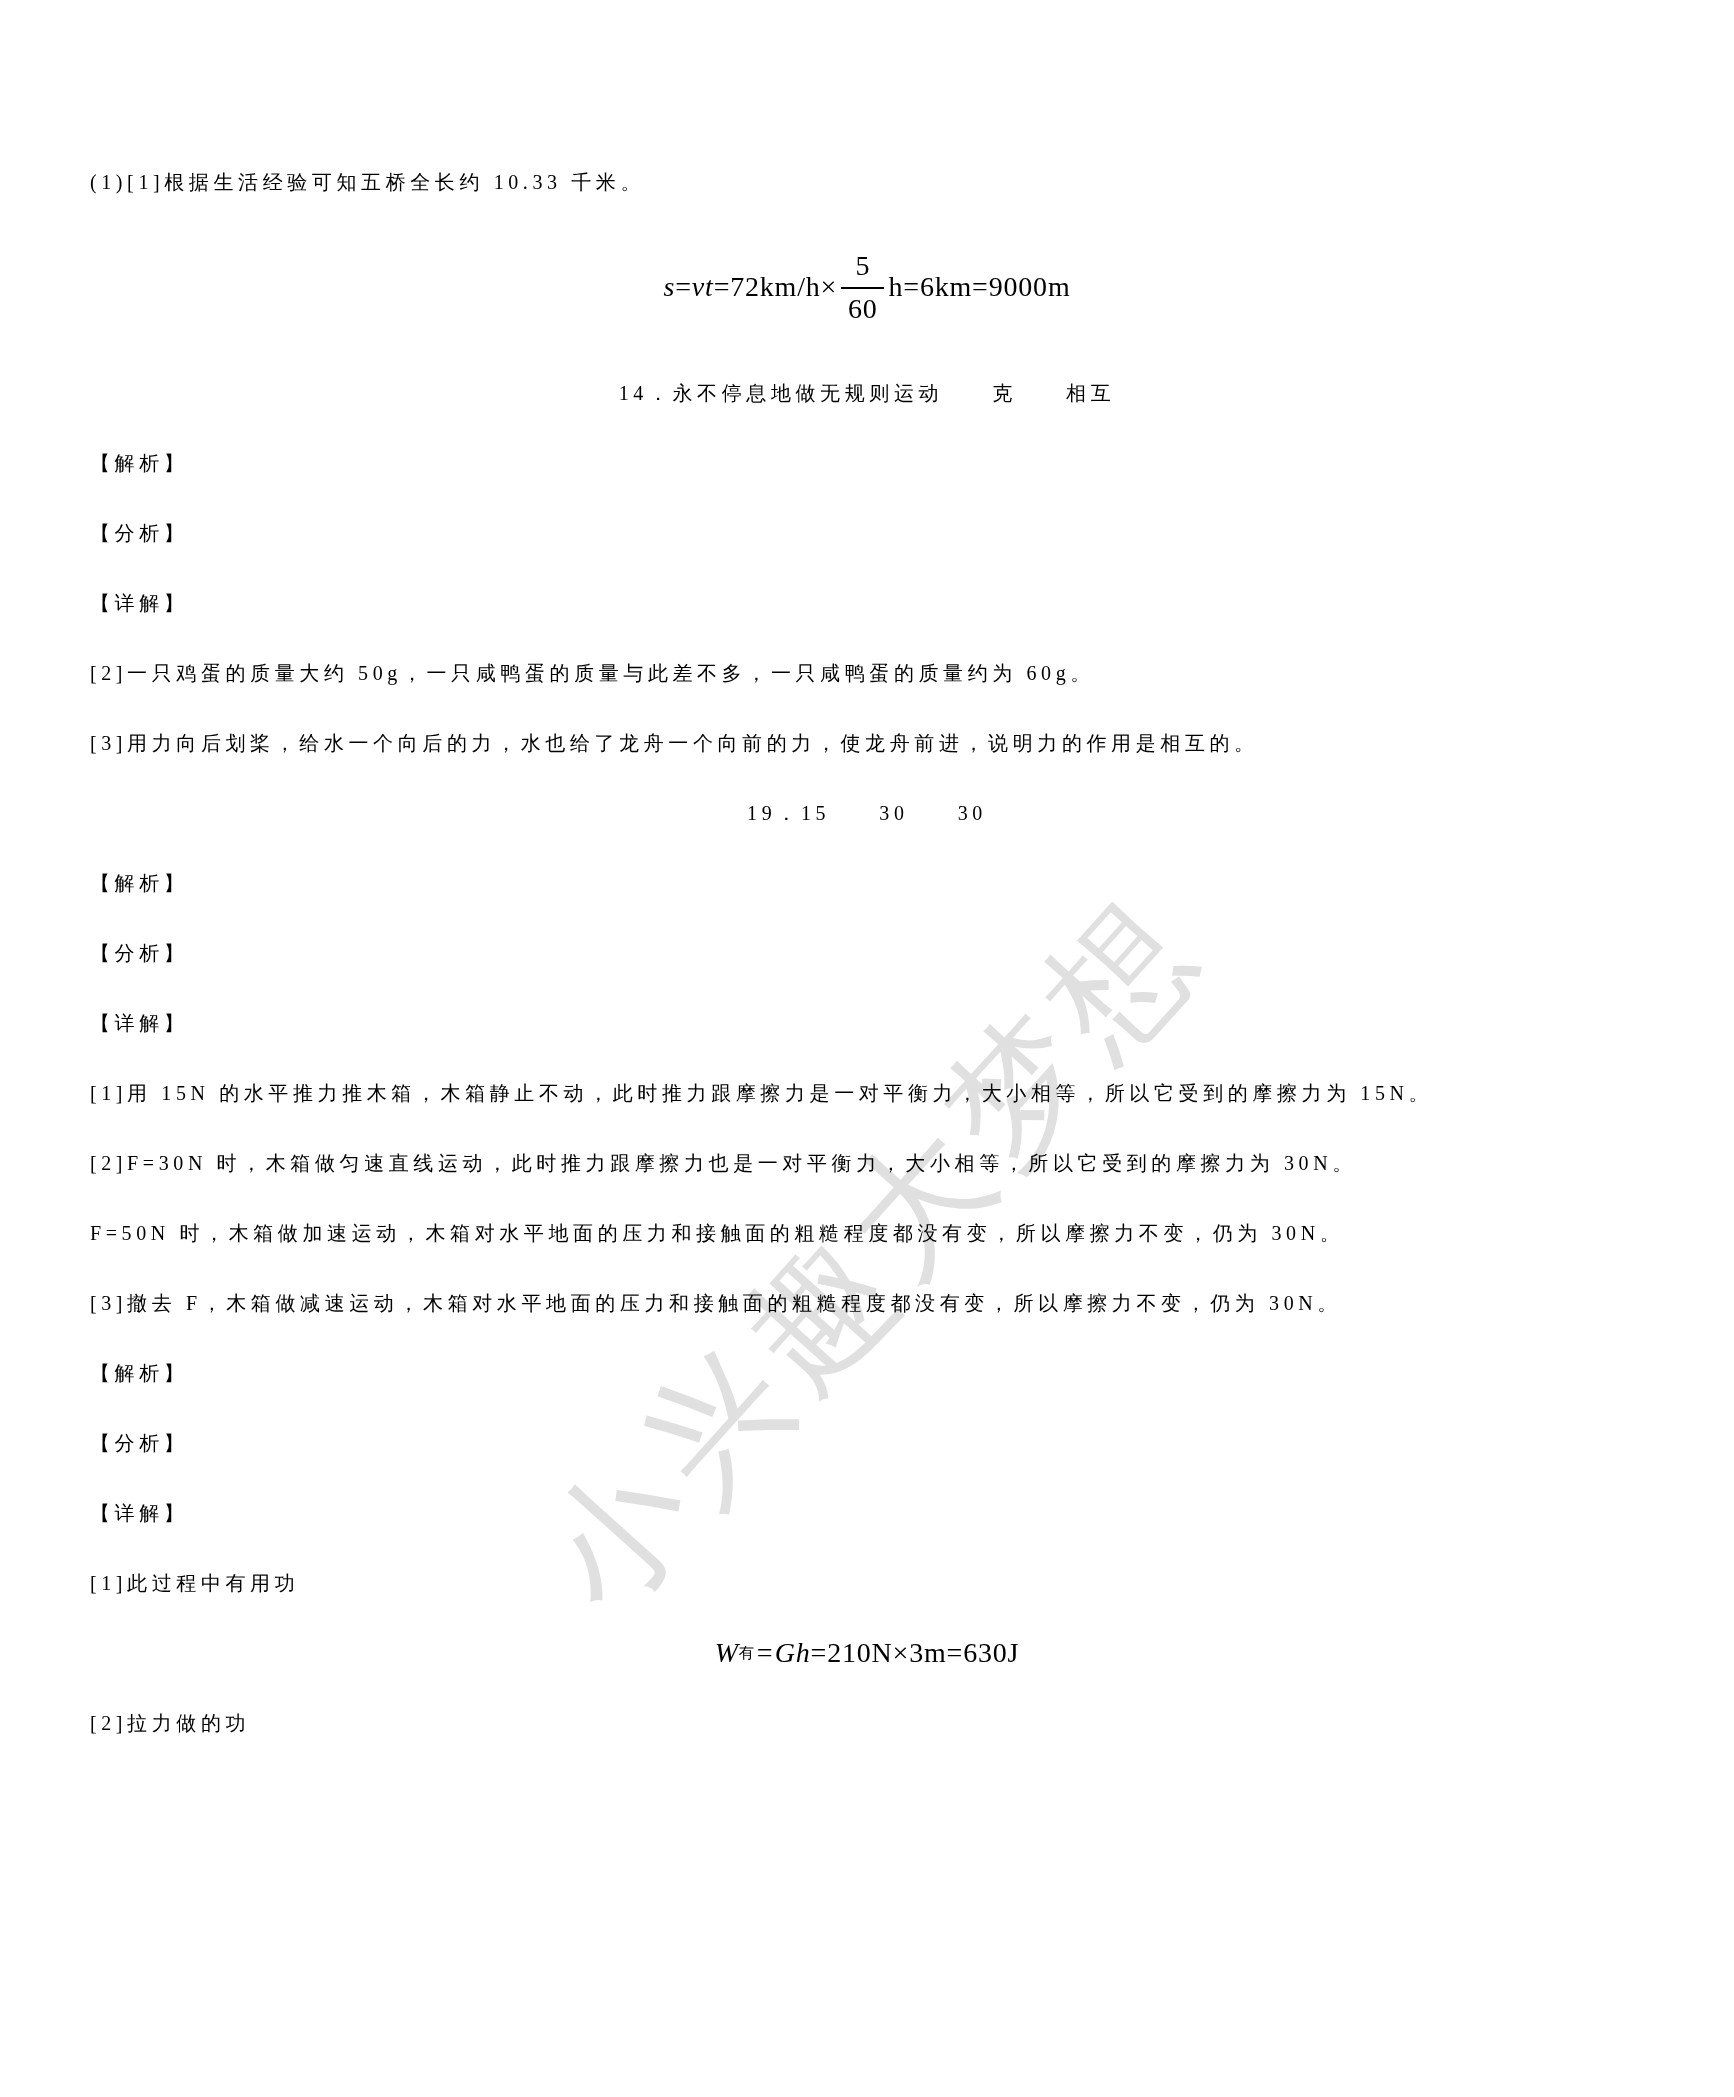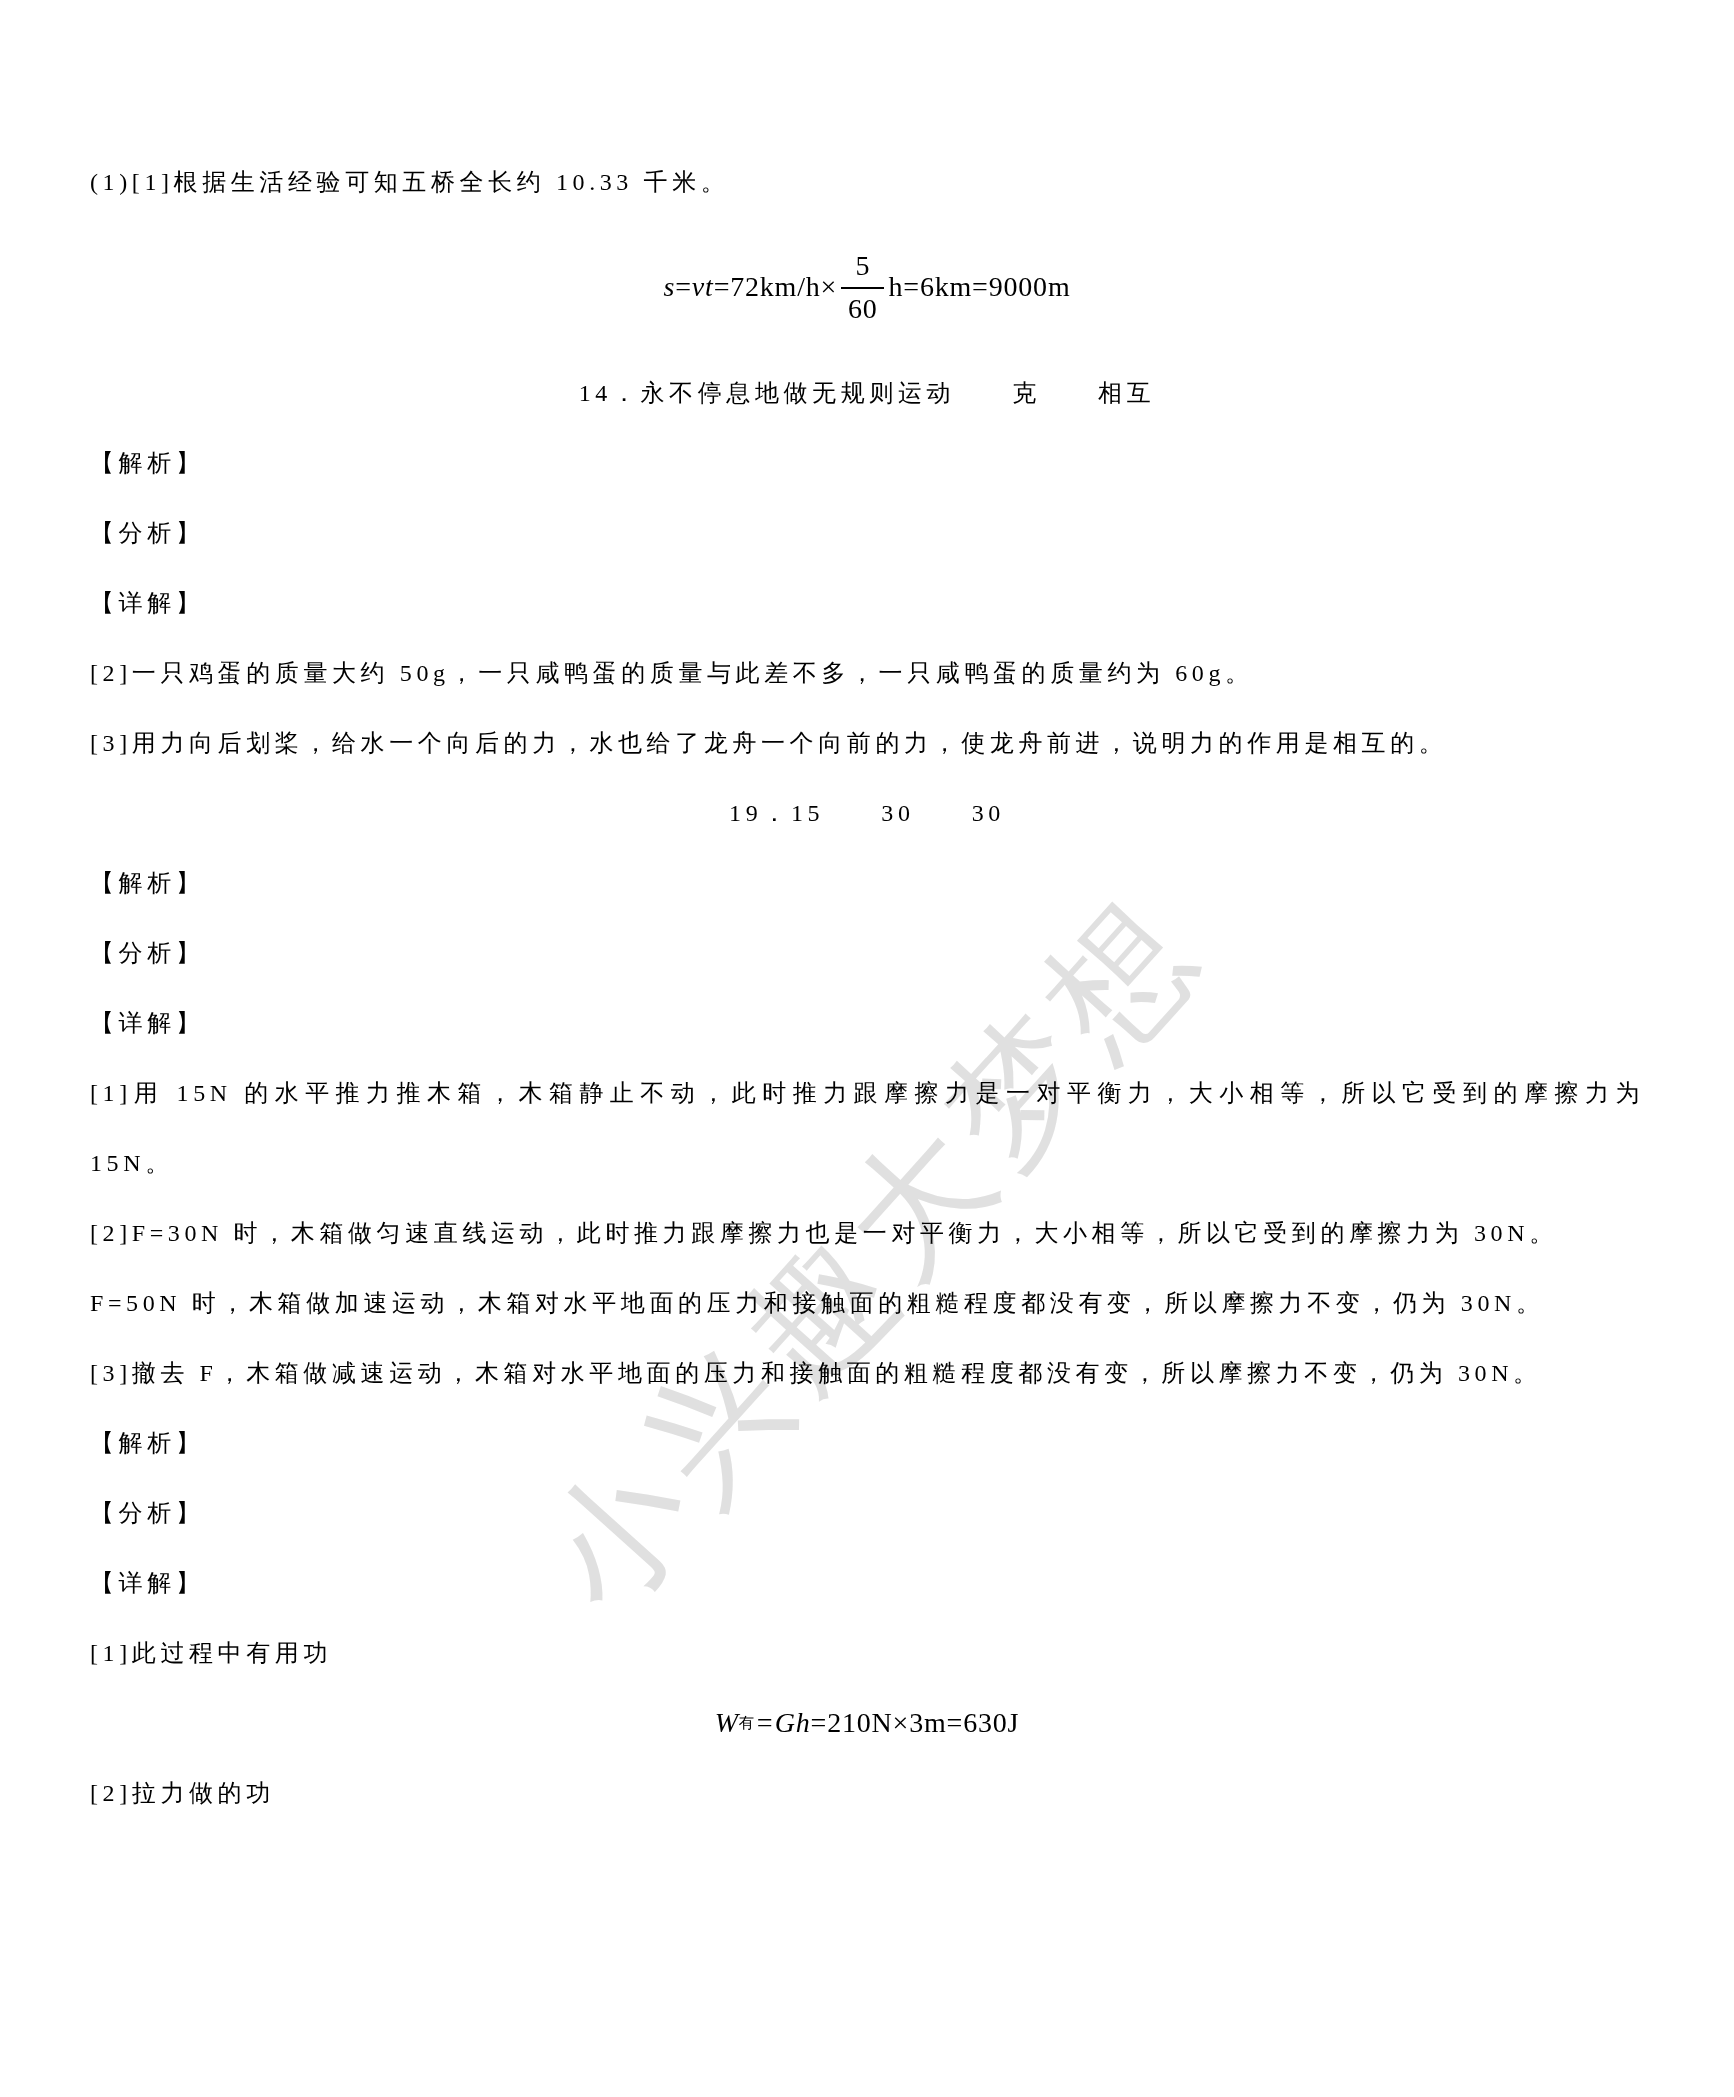--- a/index.html
+++ b/index.html
@@ -22,21 +22,21 @@
     transform-origin: center;
     font-size: 138px;
     letter-spacing: 11.7px;
     color: rgba(145,145,145,0.28);
     white-space: nowrap;
     z-index: 0;
     user-select: none;
   }
   .content { position: relative; z-index: 1; }
   .line {
-    font-size: 24px;
+    font-size: 20px;
     line-height: 70px;
     letter-spacing: 4.6px;
     text-align: justify;
     margin: 0;
   }
   .ans { white-space: pre-wrap; text-align: center; }
   .formula {
     display: flex;
     align-items: center;
     justify-content: center;

